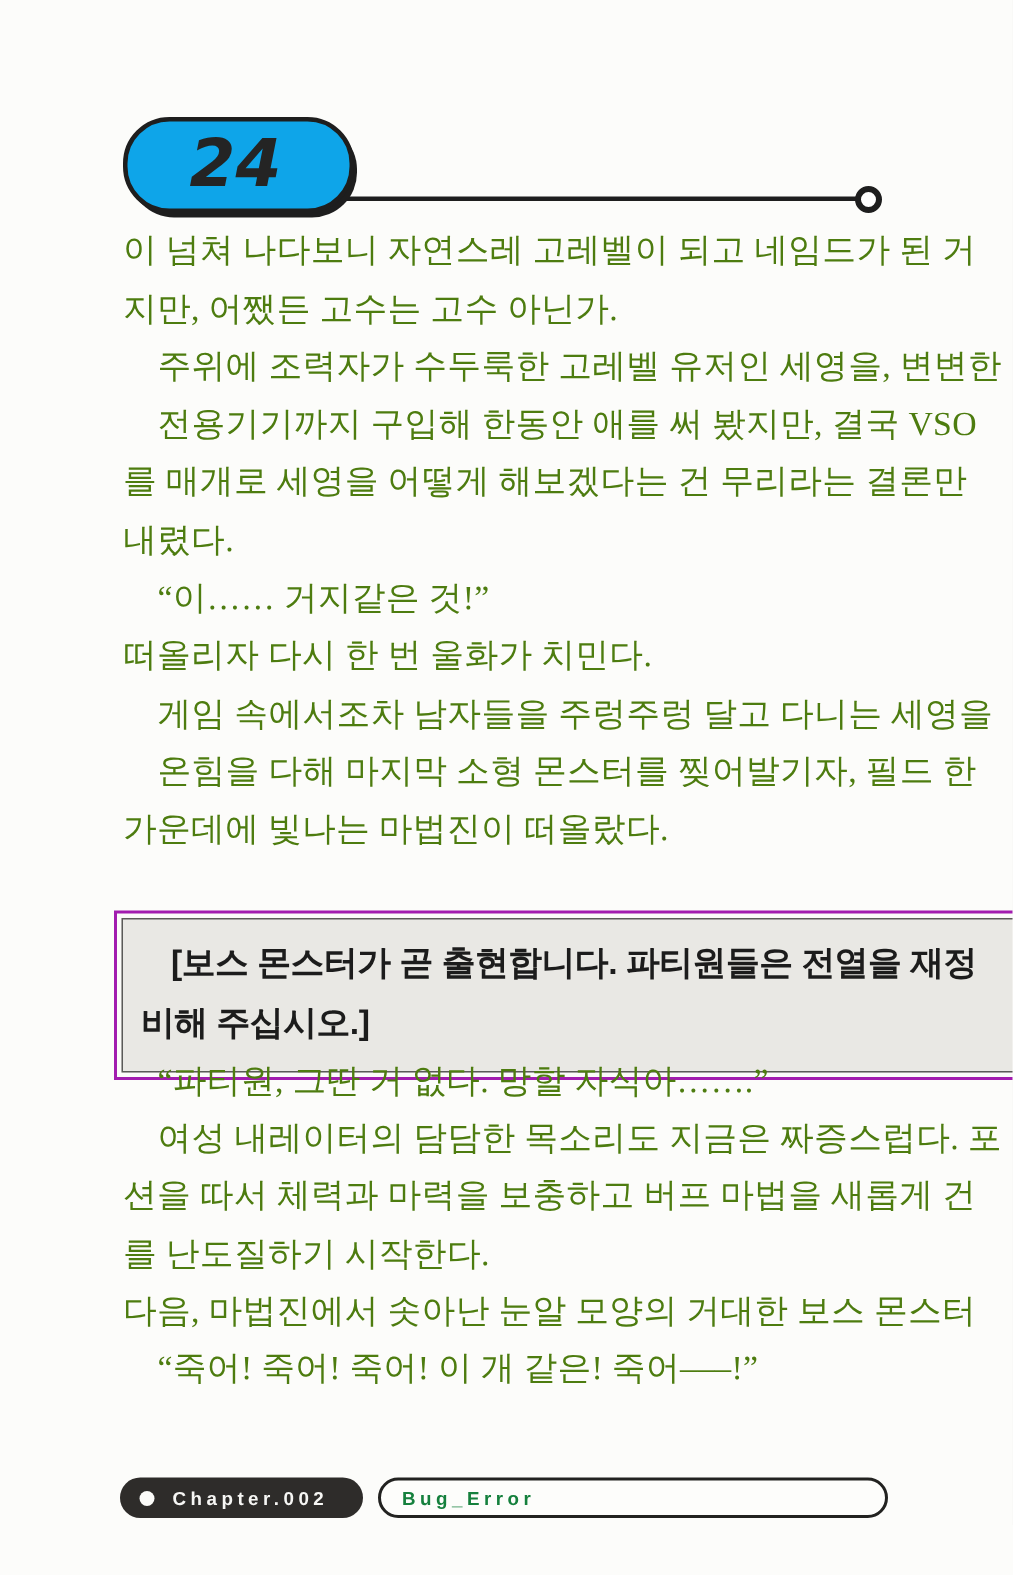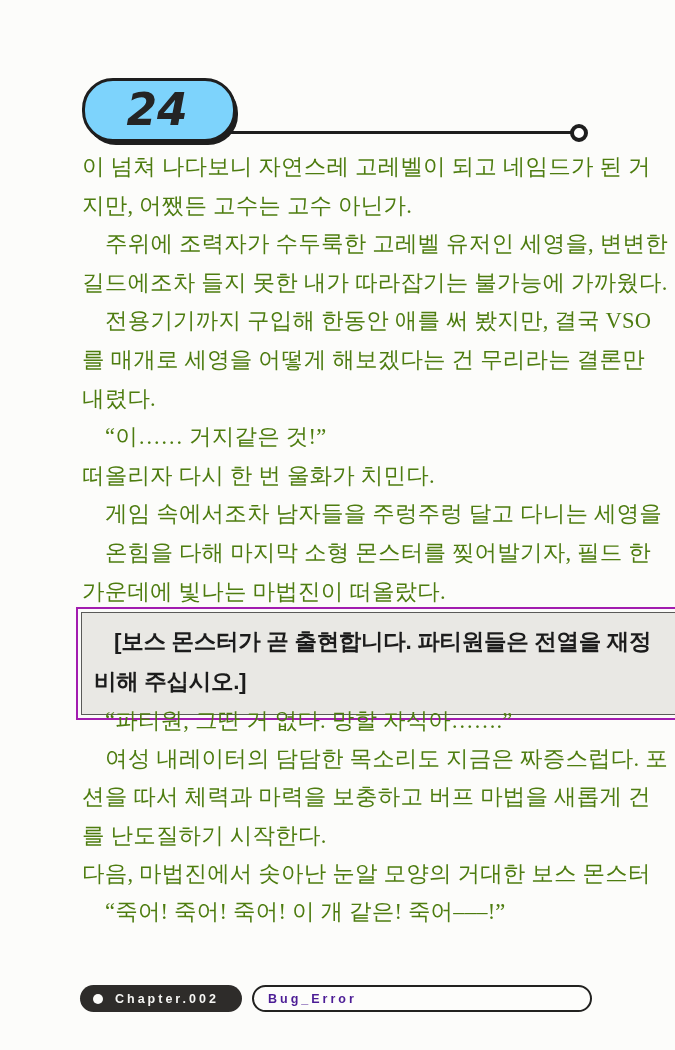--- a/index.html
+++ b/index.html
@@ -15,21 +15,21 @@
     color:#2b2b2b;
   }
 
   
   .header-rule{
     position:absolute;left:225px;top:131px;width:348px;height:3px;
     background:#1e1e1e;
   }
   .page-number-pill{
     position:absolute;left:82px;top:78px;width:148px;height:58px;
-    background:#7dd3fc;
+    background:#0ea5e9;
     border:3px solid #1e1e1e;border-radius:31px;
     box-shadow:3px 4px 0 -1px #1e1e1e;
     display:flex;align-items:center;justify-content:center;
   }
   .page-number-pill .num{
     font-family:"DejaVu Sans",sans-serif;
     font-style:italic;font-weight:bold;
     font-size:44px;color:#242424;line-height:1;
     transform:translateX(-2px);
   }
@@ -88,39 +88,38 @@
   }
   .footer-section-pill{
     position:absolute;left:252px;top:985px;width:340px;height:27px;
     background:#fdfdfb;border:2px solid #222220;border-radius:14px;
     display:flex;align-items:center;
     box-sizing:border-box;
   }
   .footer-section-pill .label{
     font-family:"Liberation Sans","DejaVu Sans",sans-serif;
     font-size:12.5px;font-weight:bold;letter-spacing:3px;
-    color:#4c1d95;margin-left:14px;white-space:nowrap;
+    color:#15803d;margin-left:14px;white-space:nowrap;
   }
 </style>
 </head>
 <body>
 
 <div class="page">
 
   <div class="header-rule"></div>
   <div class="page-number-pill">
     <span class="num">24</span>
   </div>
   <div class="header-ring"></div>
 
   <div class="textblock tb-top">
     <div class="line">이 넘쳐 나다보니 자연스레 고레벨이 되고 네임드가 된 거</div>
     <div class="line">지만, 어쨌든 고수는 고수 아닌가.</div>
     <div class="line indent">주위에 조력자가 수두룩한 고레벨 유저인 세영을, 변변한</div>
-    <div class="line">길드에조차 들지 못한 내가 따라잡기는 불가능에 가까웠다.</div>
     <div class="line indent">전용기기까지 구입해 한동안 애를 써 봤지만, 결국 VSO</div>
     <div class="line">를 매개로 세영을 어떻게 해보겠다는 건 무리라는 결론만</div>
     <div class="line">내렸다.</div>
     <div class="line indent">“이…… 거지같은 것!”</div>
     <div class="line">떠올리자 다시 한 번 울화가 치민다.</div>
     <div class="line indent">게임 속에서조차 남자들을 주렁주렁 달고 다니는 세영을</div>
     <div class="line indent">온힘을 다해 마지막 소형 몬스터를 찢어발기자, 필드 한</div>
     <div class="line">가운데에 빛나는 마법진이 떠올랐다.</div>
   </div>
 

